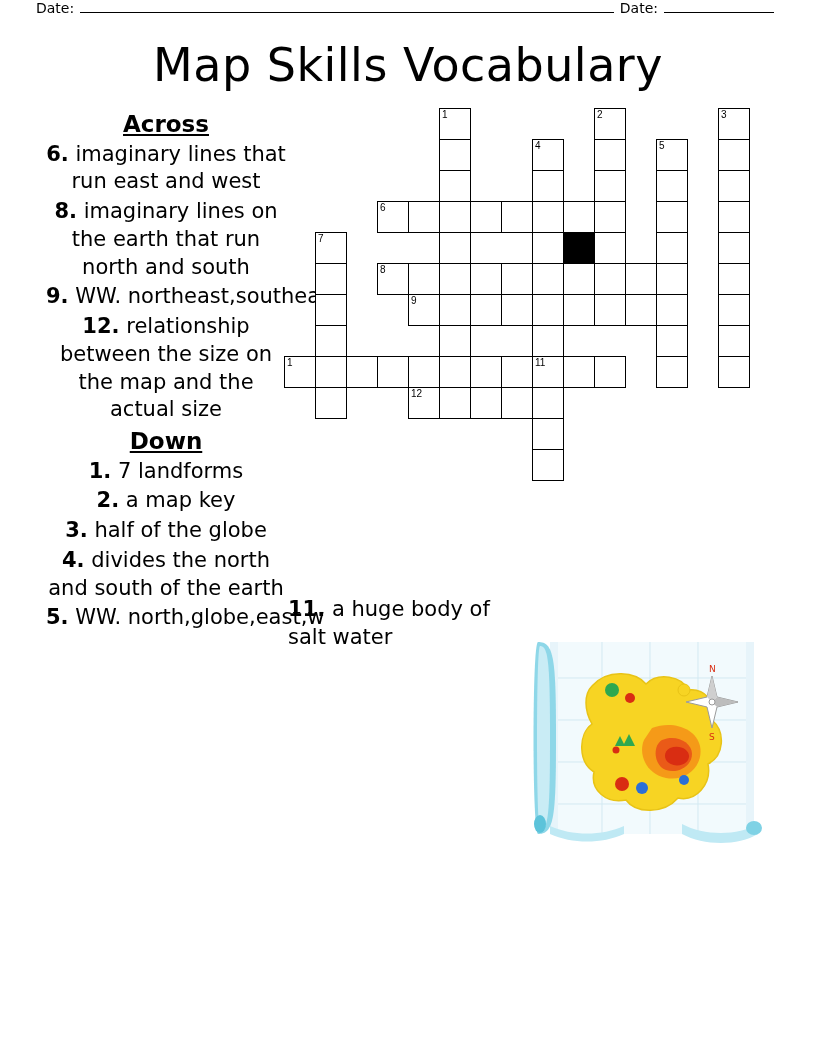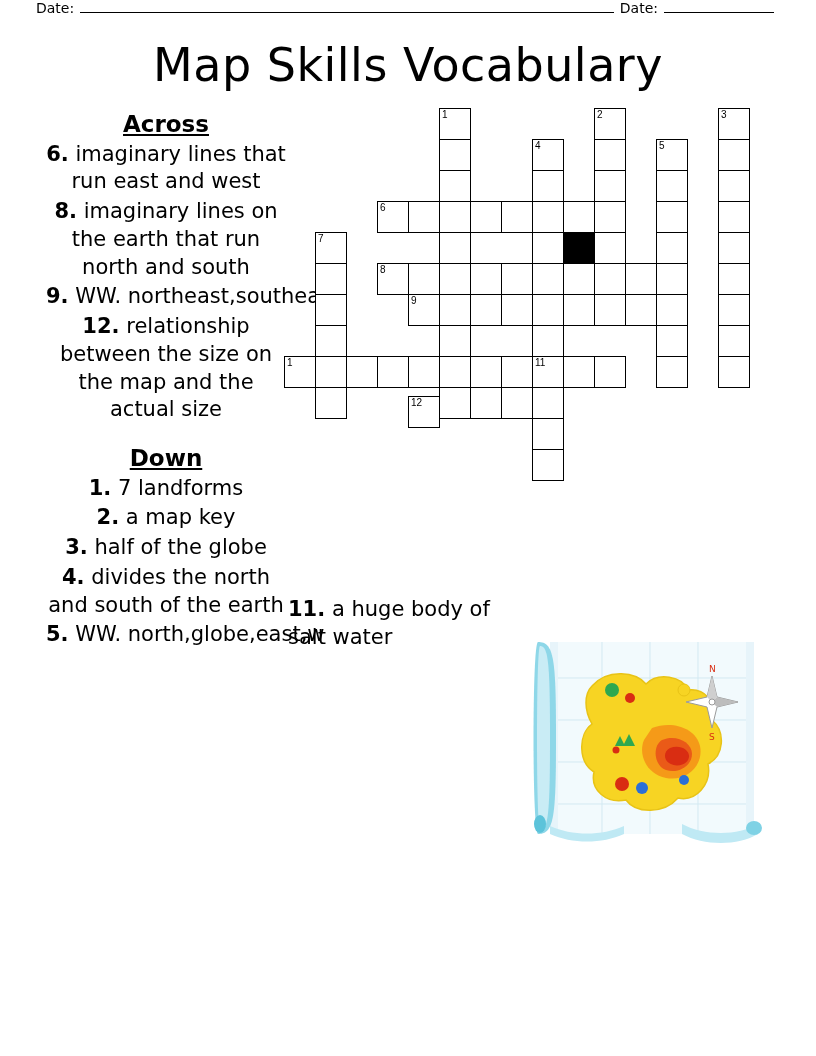--- a/index.html
+++ b/index.html
@@ -136,21 +136,21 @@
   </div>
   <div class="clue">
     <span class="num">9.</span>
     <span>WW. northeast,southea</span>
   </div>
   <div class="clue wrap">
     <span class="num">12.</span>
     <span>relationship between the size on the map and the actual size</span>
   </div>
 
-  <div class="section-head" style="margin-top:20px;">Down</div>
+  <div class="section-head" style="margin-top:3px;">Down</div>
 
   <div class="clue">
     <span class="num">1.</span>
     <span>7 landforms</span>
   </div>
   <div class="clue">
     <span class="num">2.</span>
     <span>a map key</span>
   </div>
   <div class="clue wrap">
@@ -262,21 +262,21 @@
     <div class="cell" style="left: 186px; top: 248px;"></div>
     <div class="cell" style="left: 217px; top: 248px;"></div>
     <div class="cell" style="left: 248px; top: 248px;">
       <span class="cnum">11</span>
     </div>
     <div class="cell" style="left: 279px; top: 248px;"></div>
     <div class="cell" style="left: 310px; top: 248px;"></div>
     <div class="cell" style="left: 372px; top: 248px;"></div>
     <div class="cell" style="left: 434px; top: 248px;"></div>
     <div class="cell" style="left: 31px; top: 279px;"></div>
-    <div class="cell" style="left: 124px; top: 288px; text-align: center;">
+    <div class="cell" style="left: 124px; top: 279px; text-align: center;">
       <span class="cnum">12</span>
     </div>
     <div class="cell" style="left: 155px; top: 279px;"></div>
     <div class="cell" style="left: 186px; top: 279px;"></div>
     <div class="cell" style="left: 217px; top: 279px;"></div>
     <div class="cell" style="left: 248px; top: 279px;"></div>
     <div class="cell" style="left: 248px; top: 310px;"></div>
     <div class="cell" style="left: 248px; top: 341px;"></div>
   </div>
 

